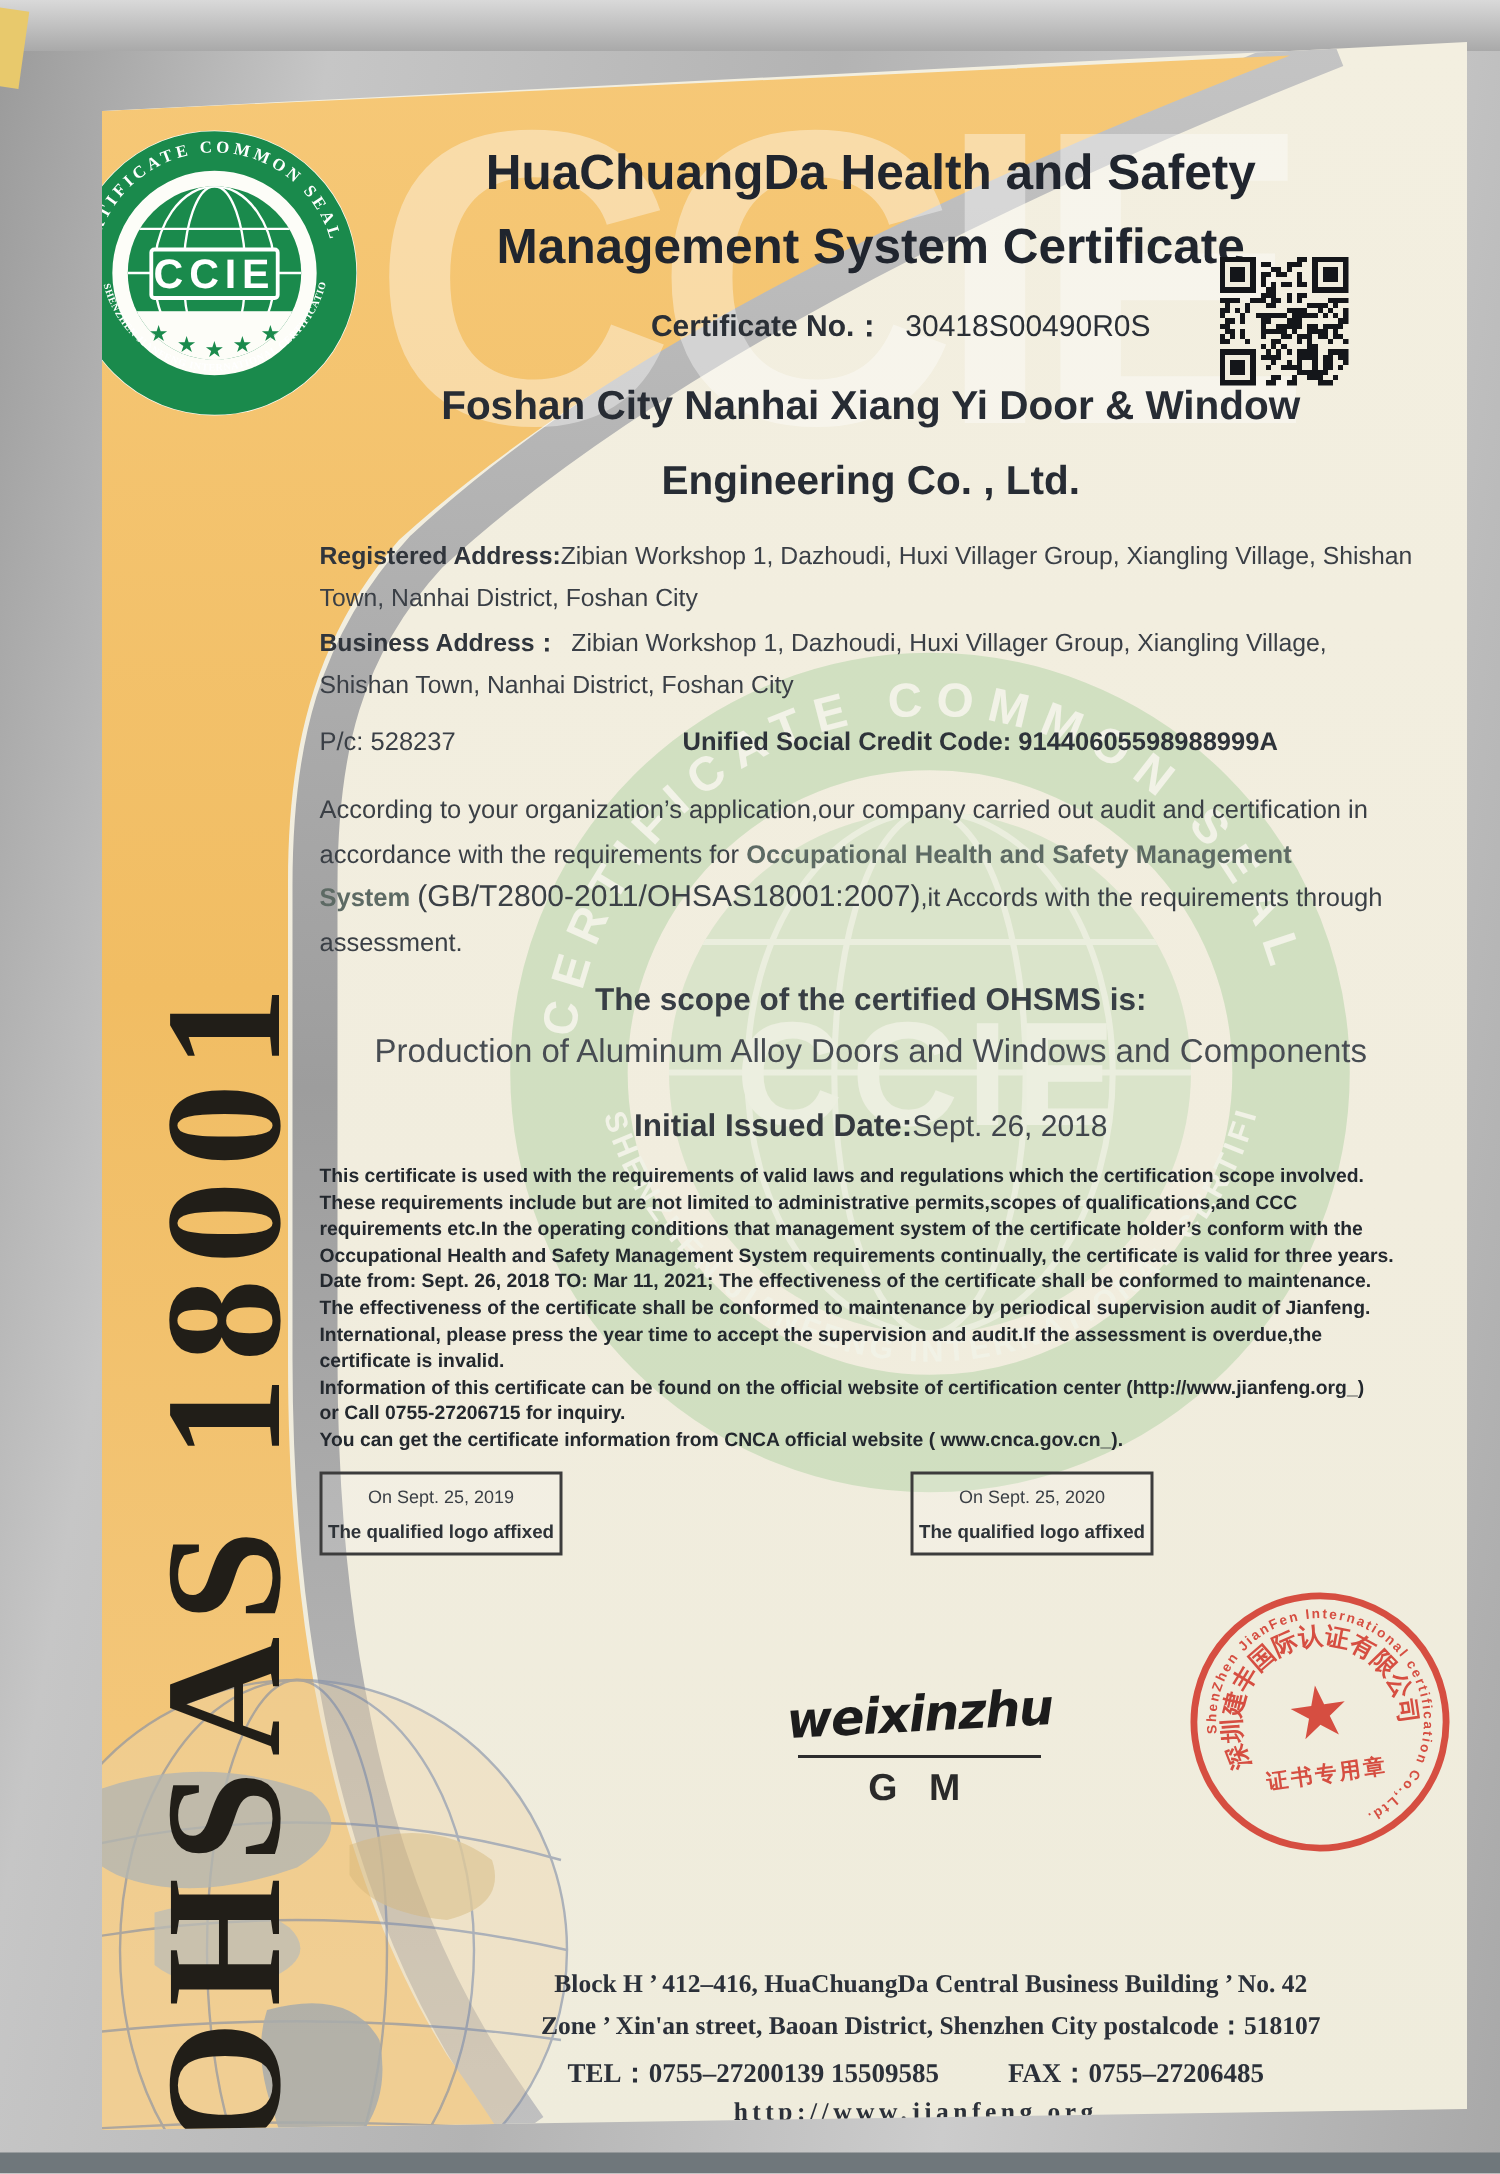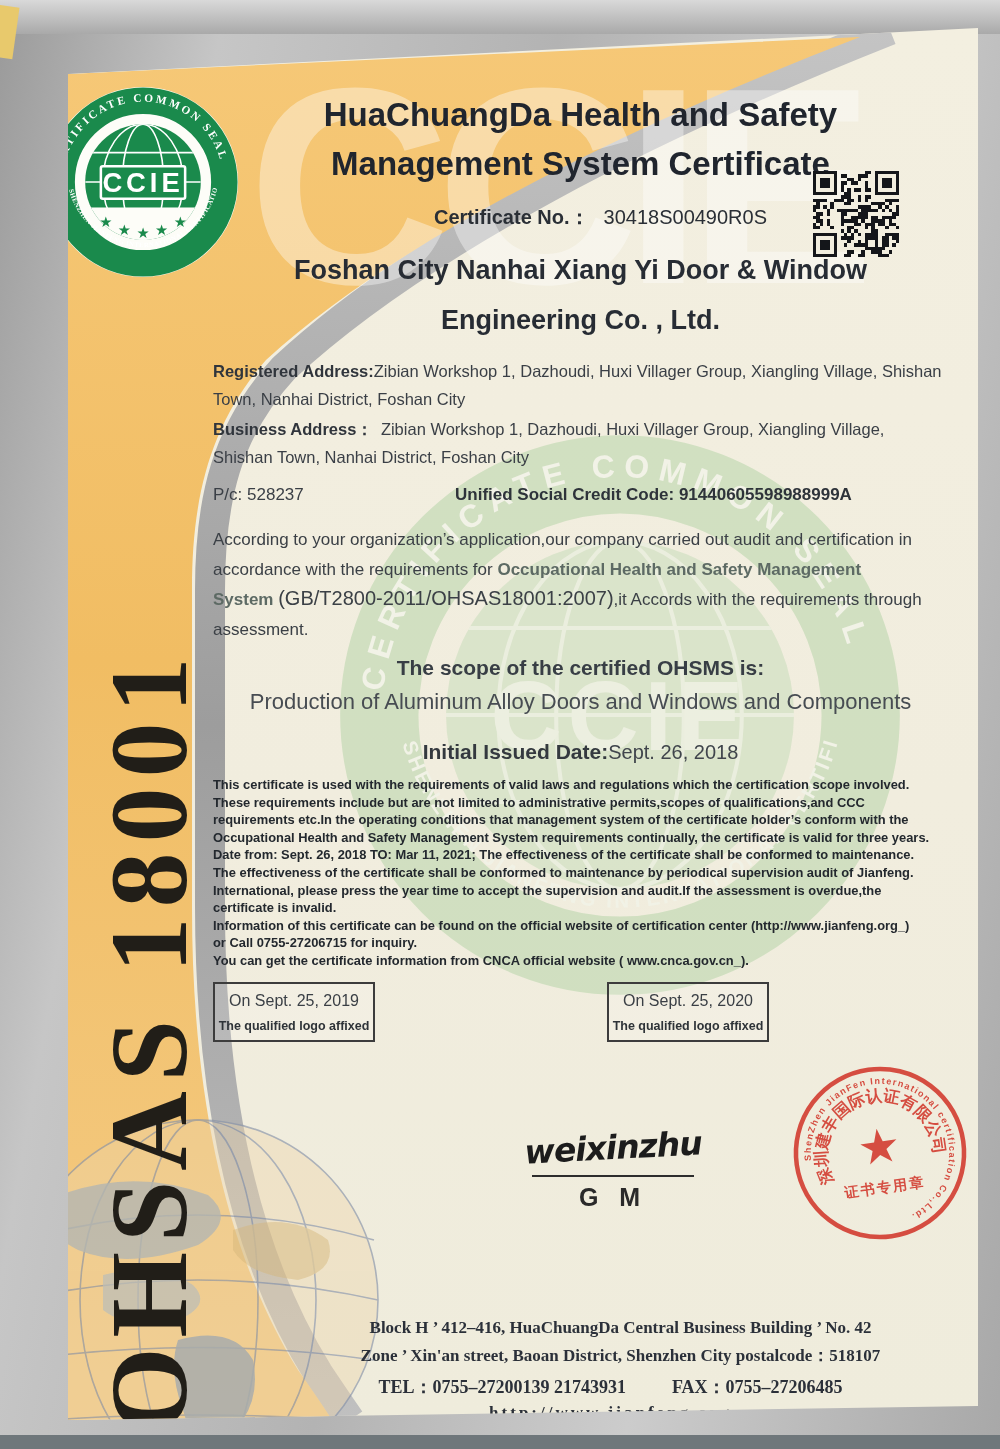--- a/index.html
+++ b/index.html
@@ -48,21 +48,21 @@
   .para .gb{font-size:20px;}
   .para .ohs{color:#5d6a64;font-weight:bold;}
   .scope-h{margin-top:12px;text-align:center;font-weight:bold;font-size:21px;color:#383e45;}
   .scope-v{margin-top:9px;text-align:center;font-size:22px;color:#474c52;}
   .issued{margin-top:25px;text-align:center;font-size:20px;color:#40454c;}
   .issued b{font-size:21px;color:#34393f;}
   .fine{margin-top:12px;width:762px;margin-right:-22px;font-size:12.9px;line-height:17.6px;
     font-weight:600;color:#23282e;white-space:pre-line;}
   .boxes{margin-top:12px;width:556px;display:flex;justify-content:space-between;}
   .abox{border:2px solid #3c3c3c;width:158px;padding:8px 0 7px;text-align:center;background:rgba(255,255,255,.15);}
-  .abox .d{font-size:16px;color:#3a3f45;text-align:center;}
+  .abox .d{font-size:12px;color:#3a3f45;text-align:center;}
   .abox .c{margin-top:9px;font-size:12.5px;font-weight:bold;color:#2e3338;}
   .midzone{position:relative;height:258px;}
   .sig{position:absolute;left:300px;top:86px;width:200px;text-align:center;}
   .sig .scribble{font-family:"DejaVu Sans",sans-serif;font-style:italic;font-weight:bold;
     font-size:33px;color:#1c1c1c;transform:rotate(-3deg);letter-spacing:-1px;}
   .sig .rule{margin:8px auto 0;width:162px;border-top:2.5px solid #2d2d2d;}
   .sig .role{margin-top:6px;font-weight:bold;font-size:25px;letter-spacing:7px;color:#2a2a2a;text-align:center;}
   .stamp{position:absolute;left:578px;top:22px;}
   .issuer{text-align:center;margin-left:60px;font-family:"Liberation Serif",serif;
     font-weight:bold;font-size:25px;color:#23282f;}
@@ -263,21 +263,21 @@
             <text x="90" y="130" text-anchor="middle" font-size="14.5" font-weight="bold" letter-spacing="2">证书专用章</text>
           </g>
         </svg>
       </div>
 
       <div class="f-addr">
         <div>Block H ’ 412–416, HuaChuangDa Central Business Building ’  No. 42</div>
         <div>Zone ’  Xin'an street, Baoan District, Shenzhen City  postalcode：518107</div>
       </div>
       <div class="f-tel">
-        <span>TEL：</span><span>0755–27200139  21743931</span><span class="gap"></span><span>FAX：</span><span>0755–27206485</span>
+        <span>TEL：</span><span>0755–27200139  15509585</span><span class="gap"></span><span>FAX：</span><span>0755–27206485</span>
       </div>
       <div class="f-web">http://www.jianfeng.org</div>
     </div>
 
     <svg class="qr" width="86" height="86" viewBox="0 0 25 25" shape-rendering="crispEdges" id="qr">
         <rect x="15" y="0" width="1" height="1" fill="#14161a"></rect>
         <rect x="16" y="0" width="1" height="1" fill="#14161a"></rect>
         <rect x="8" y="1" width="1" height="1" fill="#14161a"></rect>
         <rect x="9" y="1" width="1" height="1" fill="#14161a"></rect>
         <rect x="13" y="1" width="1" height="1" fill="#14161a"></rect>

